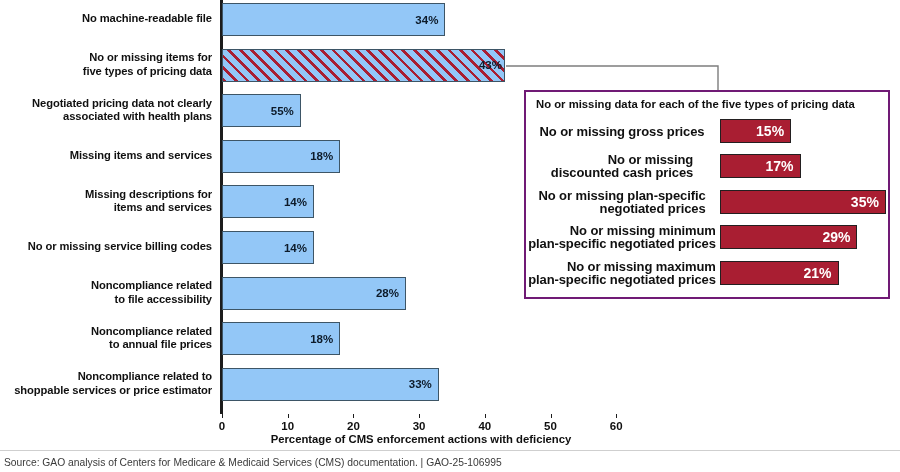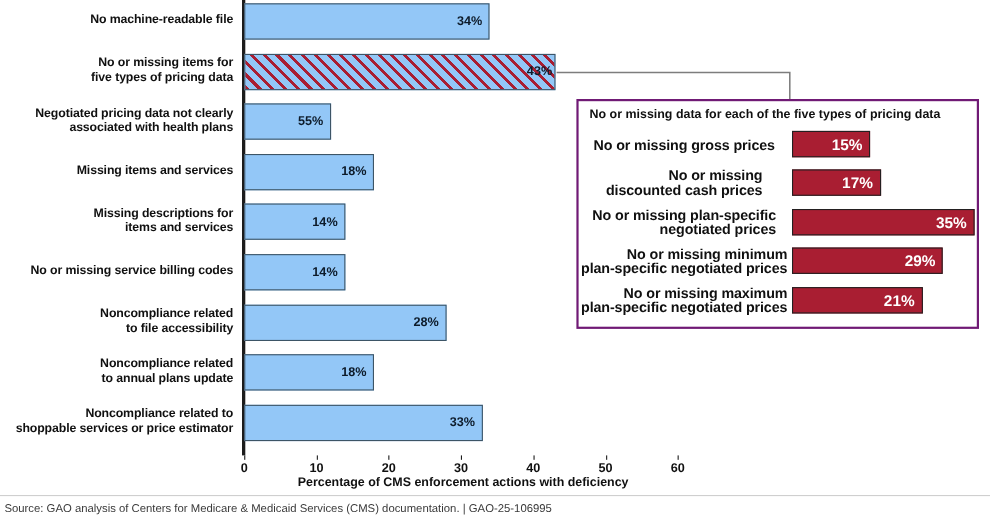--- a/index.html
+++ b/index.html
@@ -322,21 +322,21 @@
           </div>
           <div class="bar-wrap" style="width: 183.96px;">
             <div class="bar" style="width: 183.96px;"></div>
             <div class="bar-value" style="right: 7px;">28%</div>
           </div>
         </div>
         <div class="cat-row" style="top: 321.2px;">
           <div class="cat-label">
             <div>
               <div>Noncompliance related</div>
-              <div>to annual plans update</div>
+              <div>to annual file prices</div>
             </div>
           </div>
           <div class="bar-wrap" style="width: 118.26px;">
             <div class="bar" style="width: 118.26px;"></div>
             <div class="bar-value" style="right: 7px;">18%</div>
           </div>
         </div>
         <div class="cat-row" style="top: 366.8px;">
           <div class="cat-label">
             <div>

